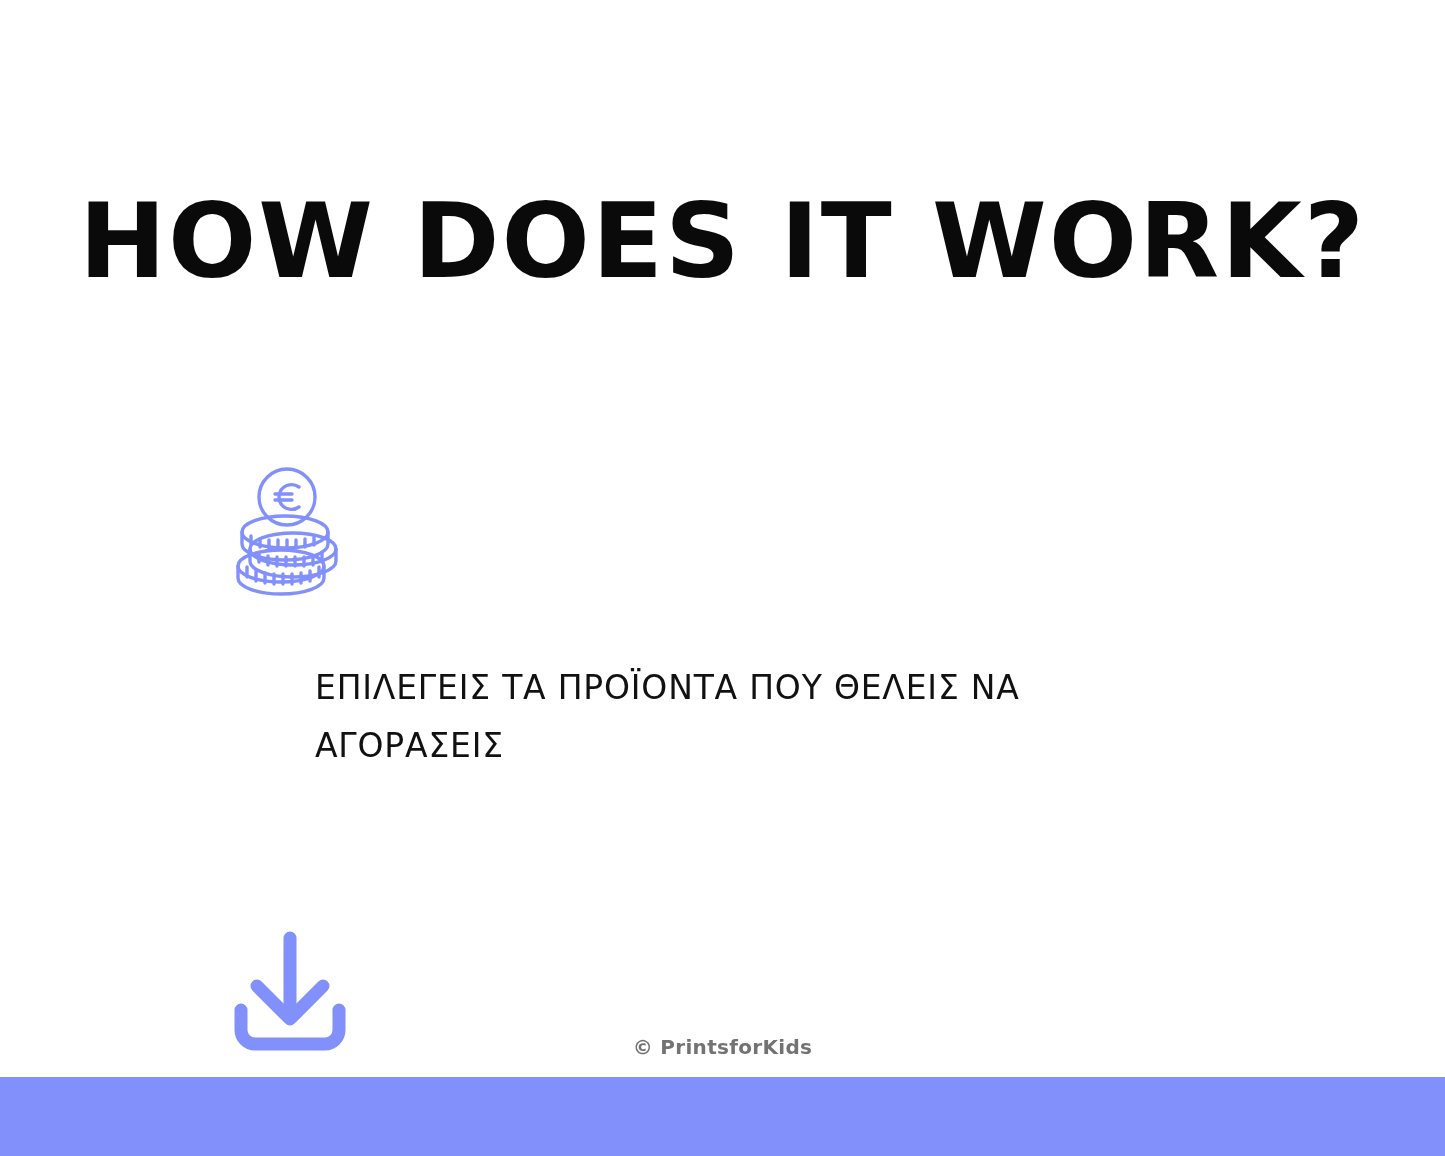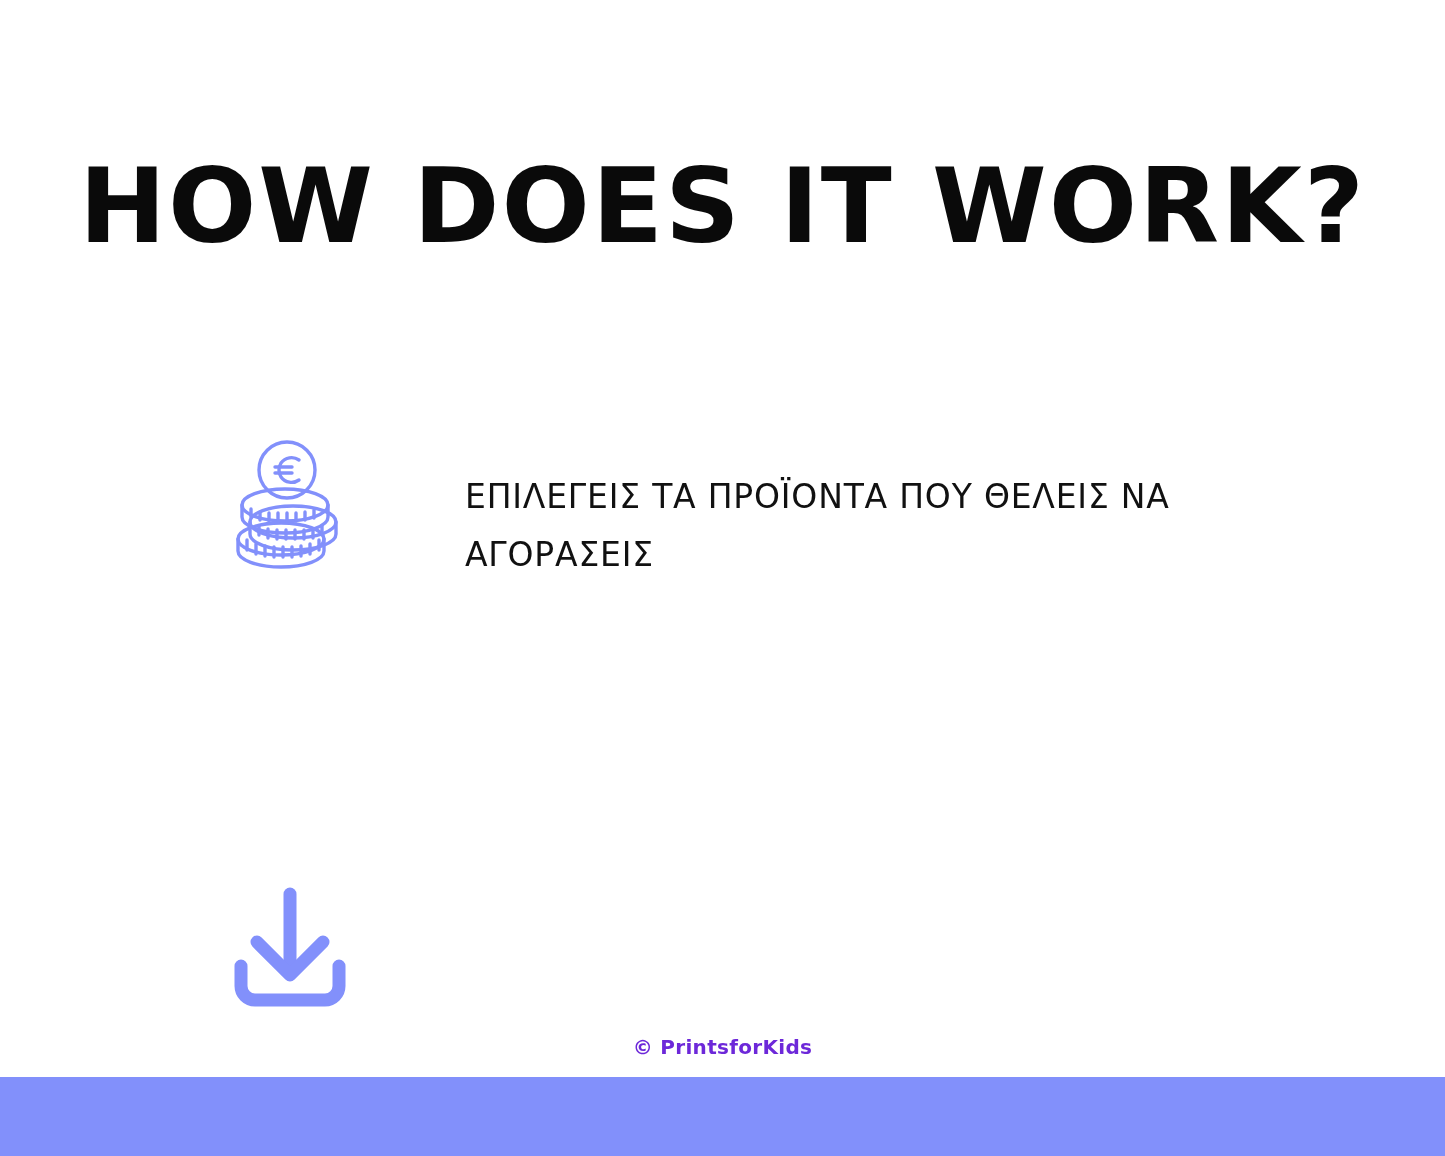--- a/index.html
+++ b/index.html
@@ -11,20 +11,21 @@
     width: 1445px;
     height: 1156px;
     position: relative;
     font-family: "Liberation Sans", sans-serif;
     overflow: hidden;
   }
   .slide {
     position: absolute;
     inset: 0;
     background: #ffffff;
+    margin-top: 35px;
   }
   .title {
     position: absolute;
     top: 152px;
     left: 0;
     width: 100%;
     text-align: center;
     font-family: "DejaVu Sans", sans-serif;
     font-weight: 700;
     font-size: 104px;
@@ -35,21 +36,22 @@
   }
   .steps {
     position: absolute;
     top: 420px;
     left: 0;
     width: 100%;
   }
   .step {
     position: absolute;
     display: flex;
-    align-items: flex-end;
+    align-items: flex-start;
+    flex-direction: column;
   }
   .step-1 { top: 0px; left: 215px; }
   .step-2 { top: 230px; left: 215px; }
   .step-icon {
     width: 150px;
     flex: 0 0 150px;
     display: flex;
     justify-content: center;
     align-items: center;
   }
@@ -69,21 +71,21 @@
   .footer {
     position: absolute;
     bottom: 97px;
     left: 0;
     width: 100%;
     text-align: center;
     font-family: "DejaVu Sans", sans-serif;
     font-weight: 700;
     font-size: 20px;
     letter-spacing: 0.3px;
-    color: #6d28d9;
+    color: #737373;
   }
   .bottom-bar {
     position: absolute;
     left: 0;
     bottom: 0;
     width: 100%;
     height: 79px;
     background: #8290fb;
   }
   svg { display: block; }

